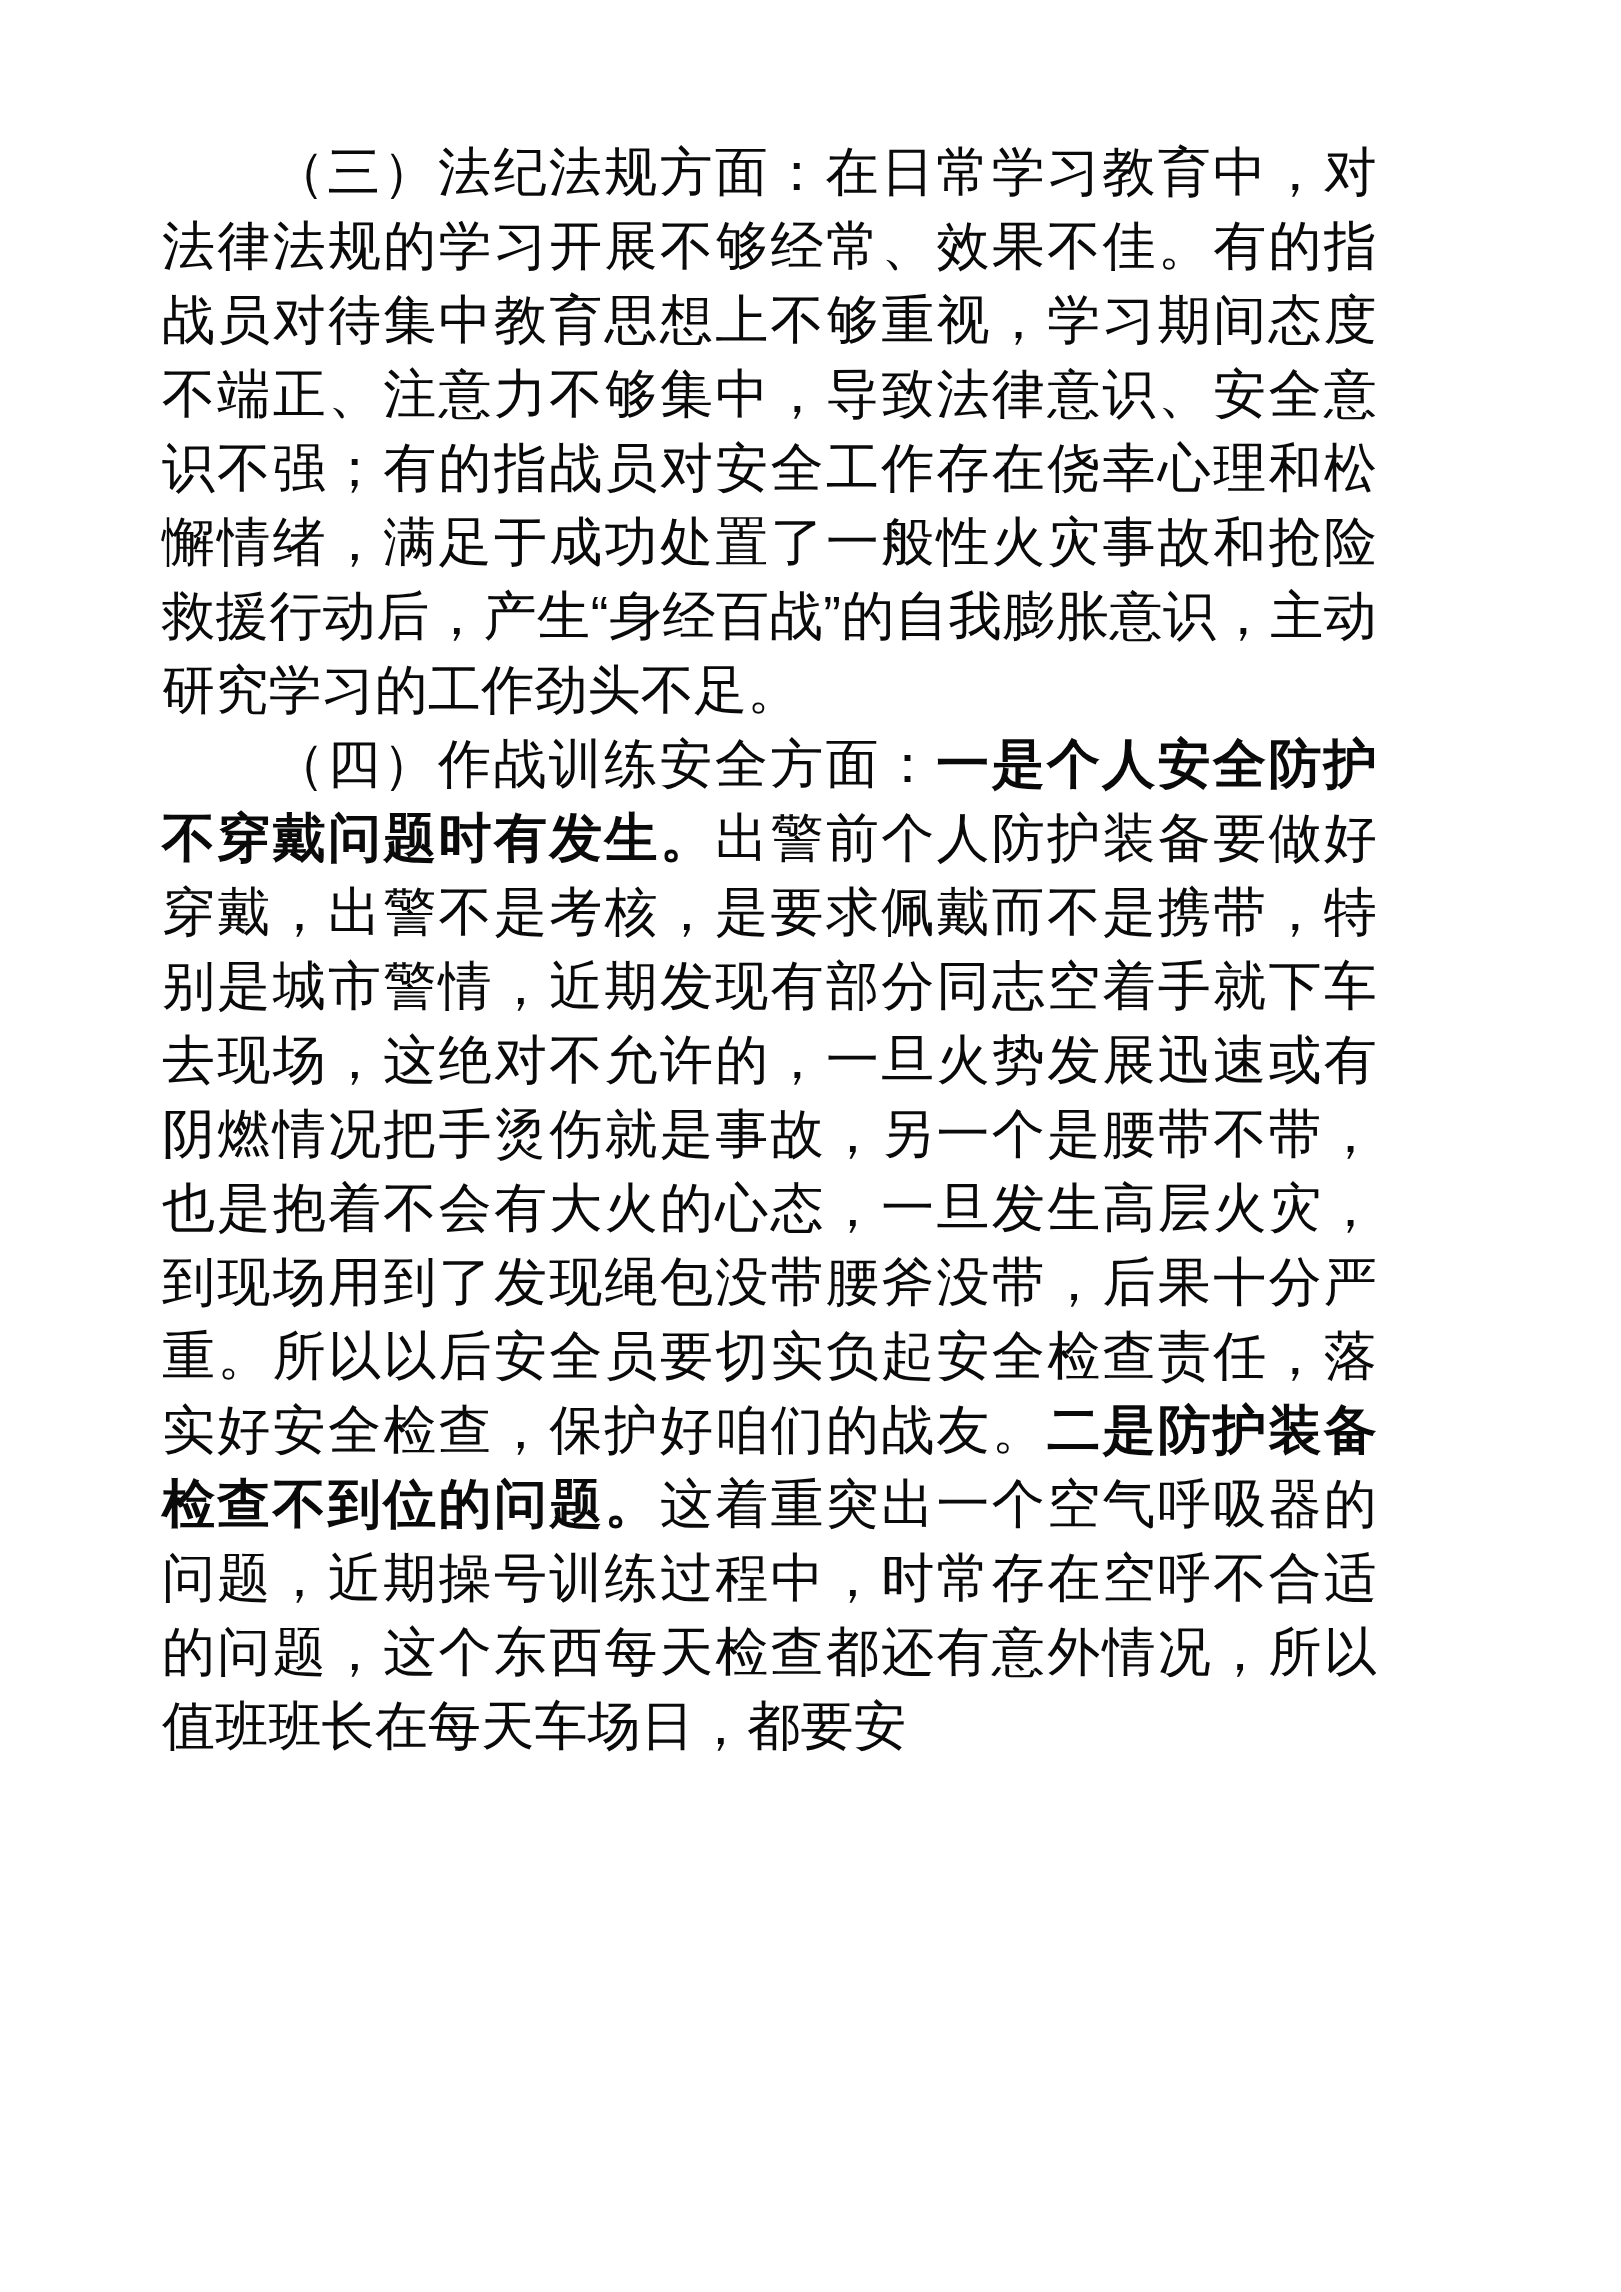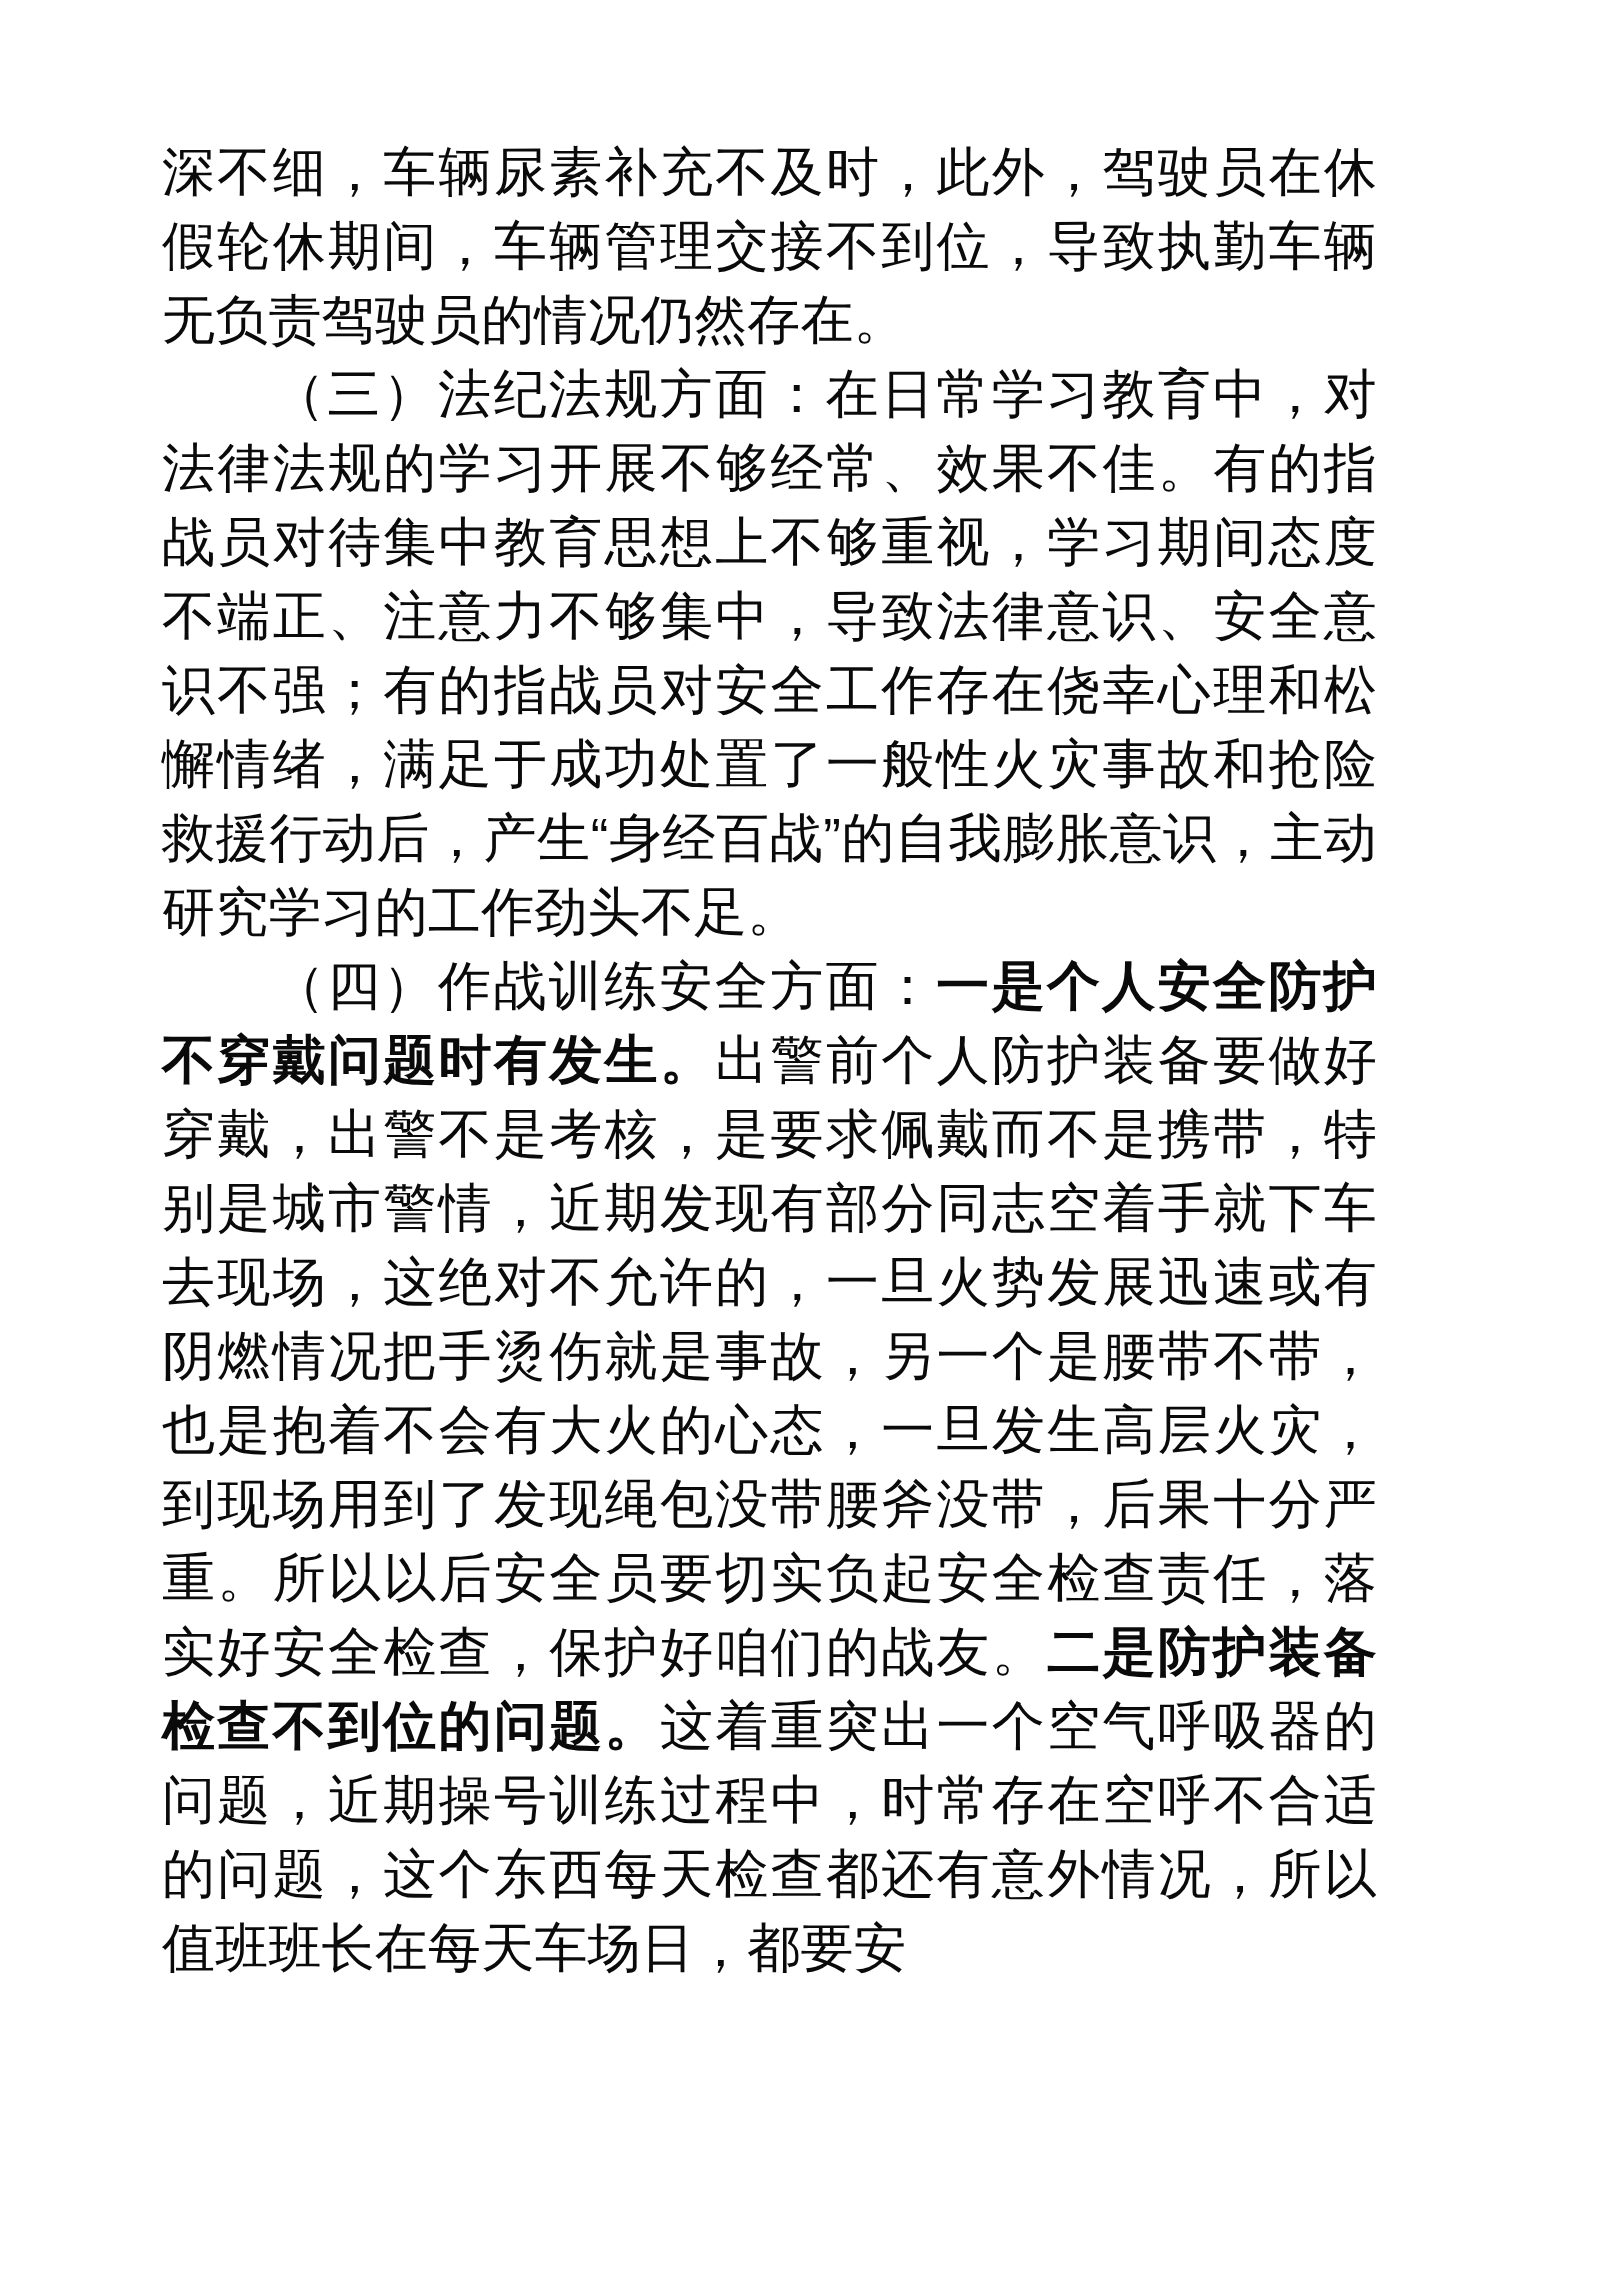--- a/index.html
+++ b/index.html
@@ -47,21 +47,20 @@
   .b {
     font-weight: 700;
   }
 </style>
 </head>
 <body>
 
 <div class="page">
   <div class="page-body">
 
-    <p class="para"><span>深不细，车辆尿素补充不及时，此外，驾驶员在休假轮休期间，车辆管理交接不到位，导致执勤车辆无负责驾驶员的情况仍然存在。</span></p>
 
     <p class="para indent"><span>（三）法纪法规方面：在日常学习教育中，对法律法规的学习开展不够经常、效果不佳。有的指战员对待集中教育思想上不够重视，学习期间态度不端正、注意力不够集中，导致法律意识、安全意识不强；有的指战员对安全工作存在侥幸心理和松懈情绪，满足于成功处置了一般性火灾事故和抢险救援行动后，产生“身经百战”的自我膨胀意识，主动研究学习的工作劲头不足。</span></p>
 
     <p class="para indent"><span>（四）作战训练安全方面：</span><span class="b">一是个人安全防护不穿戴问题时有发生。</span><span>出警前个人防护装备要做好穿戴，出警不是考核，是要求佩戴而不是携带，特别是城市警情，近期发现有部分同志空着手就下车去现场，这绝对不允许的，一旦火势发展迅速或有阴燃情况把手烫伤就是事故，另一个是腰带不带，也是抱着不会有大火的心态，一旦发生高层火灾，到现场用到了发现绳包没带腰斧没带，后果十分严重。所以以后安全员要切实负起安全检查责任，落实好安全检查，保护好咱们的战友。</span><span class="b">二是防护装备检查不到位的问题。</span><span>这着重突出一个空气呼吸器的问题，近期操号训练过程中，时常存在空呼不合适的问题，这个东西每天检查都还有意外情况，所以值班班长在每天车场日，都要安</span></p>
 
   </div>
 </div>
 
 
 </body></html>

